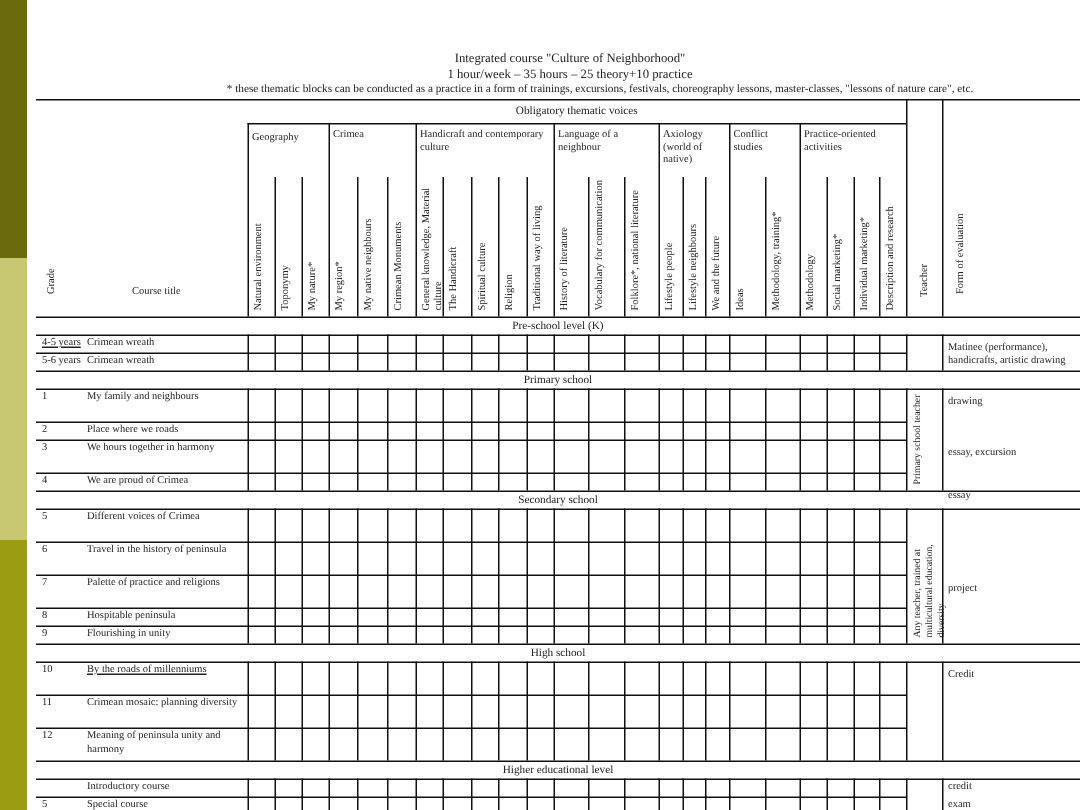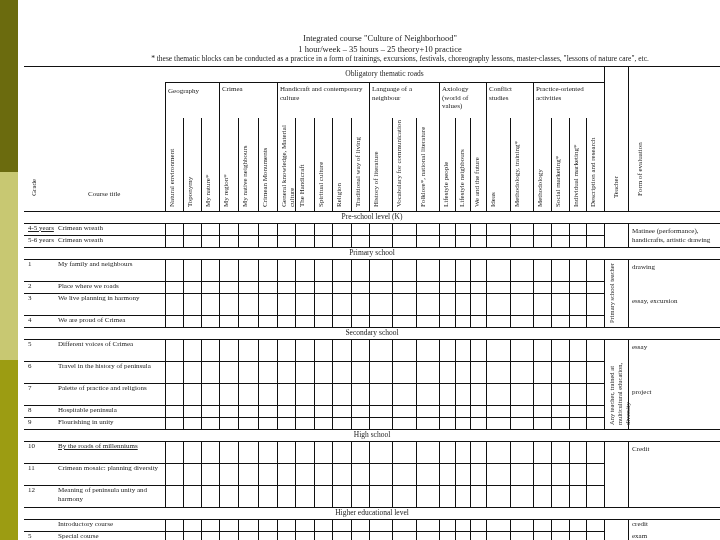--- a/index.html
+++ b/index.html
@@ -27,31 +27,31 @@
 
 <div class="title t1">Integrated course "Culture of Neighborhood"</div>
 <div class="title t2">1 hour/week – 35 hours – 25 theory+10 practice</div>
 <div class="title t3">* these thematic blocks can be conducted as a practice in a form of trainings, excursions, festivals, choreography lessons, master-classes, "lessons of nature care", etc.</div>
 
 <div id="tbl">
     <div class="hl" style="left: 24px; top: 66px; width: 696px;"></div>
     <div class="hl" style="left: 165px; top: 82px; width: 439px;"></div>
     <div class="vl" style="left: 604px; top: 66px; height: 145px;"></div>
     <div class="vl" style="left: 628px; top: 66px; height: 145px;"></div>
-    <div class="sec" style="left: 165px; top: 69px; width: 439px; text-align: center; font-size: 7.5px;">Obligatory thematic roads</div>
+    <div class="sec" style="left: 165px; top: 69px; width: 439px; text-align: center; font-size: 7.5px;">Obligatory thematic voices</div>
     <div class="vl" style="left: 165px; top: 82px; height: 129px;"></div>
     <div class="txt" style="left: 168px; top: 87px; width: 50px; white-space: normal; font-size: 7px;">Geography</div>
     <div class="vl" style="left: 219px; top: 82px; height: 129px;"></div>
     <div class="txt" style="left: 222px; top: 85px; width: 54px; white-space: normal; font-size: 7px;">Crimea</div>
     <div class="vl" style="left: 277px; top: 82px; height: 129px;"></div>
     <div class="txt" style="left: 280px; top: 85px; width: 88px; white-space: normal; font-size: 7px;">Handicraft and contemporary culture</div>
     <div class="vl" style="left: 369px; top: 82px; height: 129px;"></div>
     <div class="txt" style="left: 372px; top: 85px; width: 66px; white-space: normal; font-size: 7px;">Language of a neighbour</div>
     <div class="vl" style="left: 439px; top: 82px; height: 129px;"></div>
-    <div class="txt" style="left: 442px; top: 85px; width: 43px; white-space: normal; font-size: 7px;">Axiology (world of values)</div>
+    <div class="txt" style="left: 442px; top: 85px; width: 43px; white-space: normal; font-size: 7px;">Axiology (world of native)</div>
     <div class="vl" style="left: 486px; top: 82px; height: 129px;"></div>
     <div class="txt" style="left: 489px; top: 85px; width: 43px; white-space: normal; font-size: 7px;">Conflict studies</div>
     <div class="vl" style="left: 533px; top: 82px; height: 129px;"></div>
     <div class="txt" style="left: 536px; top: 85px; width: 67px; white-space: normal; font-size: 7px;">Practice-oriented activities</div>
     <div class="vt" style="left: 168px; top: 207px; width: 92px; white-space: normal;">Natural environment</div>
     <div class="vl" style="left: 183px; top: 118px; height: 93px;"></div>
     <div class="vt" style="left: 186px; top: 207px; width: 92px; white-space: normal;">Toponymy</div>
     <div class="vl" style="left: 201px; top: 118px; height: 93px;"></div>
     <div class="vt" style="left: 204px; top: 207px; width: 92px; white-space: normal;">My nature*</div>
     <div class="vt" style="left: 222px; top: 207px; width: 92px; white-space: normal;">My region*</div>
@@ -130,21 +130,21 @@
     <div class="txt" style="left: 632px; top: 227px; width: 86px; white-space: normal;">Matinee (performance), handicrafts, artistic drawing</div>
     <div class="sec" style="left: 24px; top: 248px; width: 696px; text-align: center;">Primary school</div>
     <div class="hl" style="left: 24px; top: 259px; width: 696px;"></div>
     <div class="txt" style="left: 28px; top: 260px; width: 26px; white-space: normal;">1</div>
     <div class="txt" style="left: 58px; top: 260px; width: 104px; white-space: normal;">My family and neighbours</div>
     <div class="hl" style="left: 24px; top: 281px; width: 580px;"></div>
     <div class="txt" style="left: 28px; top: 282px; width: 26px; white-space: normal;">2</div>
     <div class="txt" style="left: 58px; top: 282px; width: 104px; white-space: normal;">Place where we roads</div>
     <div class="hl" style="left: 24px; top: 293px; width: 580px;"></div>
     <div class="txt" style="left: 28px; top: 294px; width: 26px; white-space: normal;">3</div>
-    <div class="txt" style="left: 58px; top: 294px; width: 104px; white-space: normal;">We live planning in harmony</div>
+    <div class="txt" style="left: 58px; top: 294px; width: 104px; white-space: normal;">We hours together in harmony</div>
     <div class="hl" style="left: 24px; top: 315px; width: 580px;"></div>
     <div class="txt" style="left: 28px; top: 316px; width: 26px; white-space: normal;">4</div>
     <div class="txt" style="left: 58px; top: 316px; width: 104px; white-space: normal;">We are proud of Crimea</div>
     <div class="hl" style="left: 24px; top: 327px; width: 580px;"></div>
     <div class="vl" style="left: 165px; top: 259px; height: 68px;"></div>
     <div class="vl" style="left: 183px; top: 259px; height: 68px;"></div>
     <div class="vl" style="left: 201px; top: 259px; height: 68px;"></div>
     <div class="vl" style="left: 219px; top: 259px; height: 68px;"></div>
     <div class="vl" style="left: 238.333px; top: 259px; height: 68px;"></div>
     <div class="vl" style="left: 257.667px; top: 259px; height: 68px;"></div>
@@ -208,21 +208,21 @@
     <div class="vl" style="left: 486px; top: 339px; height: 90px;"></div>
     <div class="vl" style="left: 509.5px; top: 339px; height: 90px;"></div>
     <div class="vl" style="left: 533px; top: 339px; height: 90px;"></div>
     <div class="vl" style="left: 550.75px; top: 339px; height: 90px;"></div>
     <div class="vl" style="left: 568.5px; top: 339px; height: 90px;"></div>
     <div class="vl" style="left: 586.25px; top: 339px; height: 90px;"></div>
     <div class="vl" style="left: 604px; top: 339px; height: 90px;"></div>
     <div class="vl" style="left: 628px; top: 339px; height: 90px;"></div>
     <div class="hl" style="left: 604px; top: 429px; width: 116px;"></div>
     <div class="vt" style="left: 608px; top: 425px; width: 84px; white-space: normal; font-size: 6.5px;">Any teacher, trained at multicultural education, diversity</div>
-    <div class="txt" style="left: 632px; top: 343px; width: 86px; white-space: normal;">essay</div>
+    <div class="txt" style="left: 632px; top: 326px; width: 86px; white-space: normal;">essay</div>
     <div class="txt" style="left: 632px; top: 388px; width: 86px; white-space: normal;">project</div>
     <div class="sec" style="left: 24px; top: 430px; width: 696px; text-align: center;">High school</div>
     <div class="hl" style="left: 24px; top: 441px; width: 696px;"></div>
     <div class="txt" style="left: 28px; top: 442px; width: 26px; white-space: normal;">10</div>
     <div class="txt" style="left: 58px; top: 442px; width: 104px; white-space: normal; text-decoration: underline;">By the roads of millenniums</div>
     <div class="hl" style="left: 24px; top: 463px; width: 580px;"></div>
     <div class="txt" style="left: 28px; top: 464px; width: 26px; white-space: normal;">11</div>
     <div class="txt" style="left: 58px; top: 464px; width: 104px; white-space: normal;">Crimean mosaic: planning diversity</div>
     <div class="hl" style="left: 24px; top: 485px; width: 580px;"></div>
     <div class="txt" style="left: 28px; top: 486px; width: 26px; white-space: normal;">12</div>

